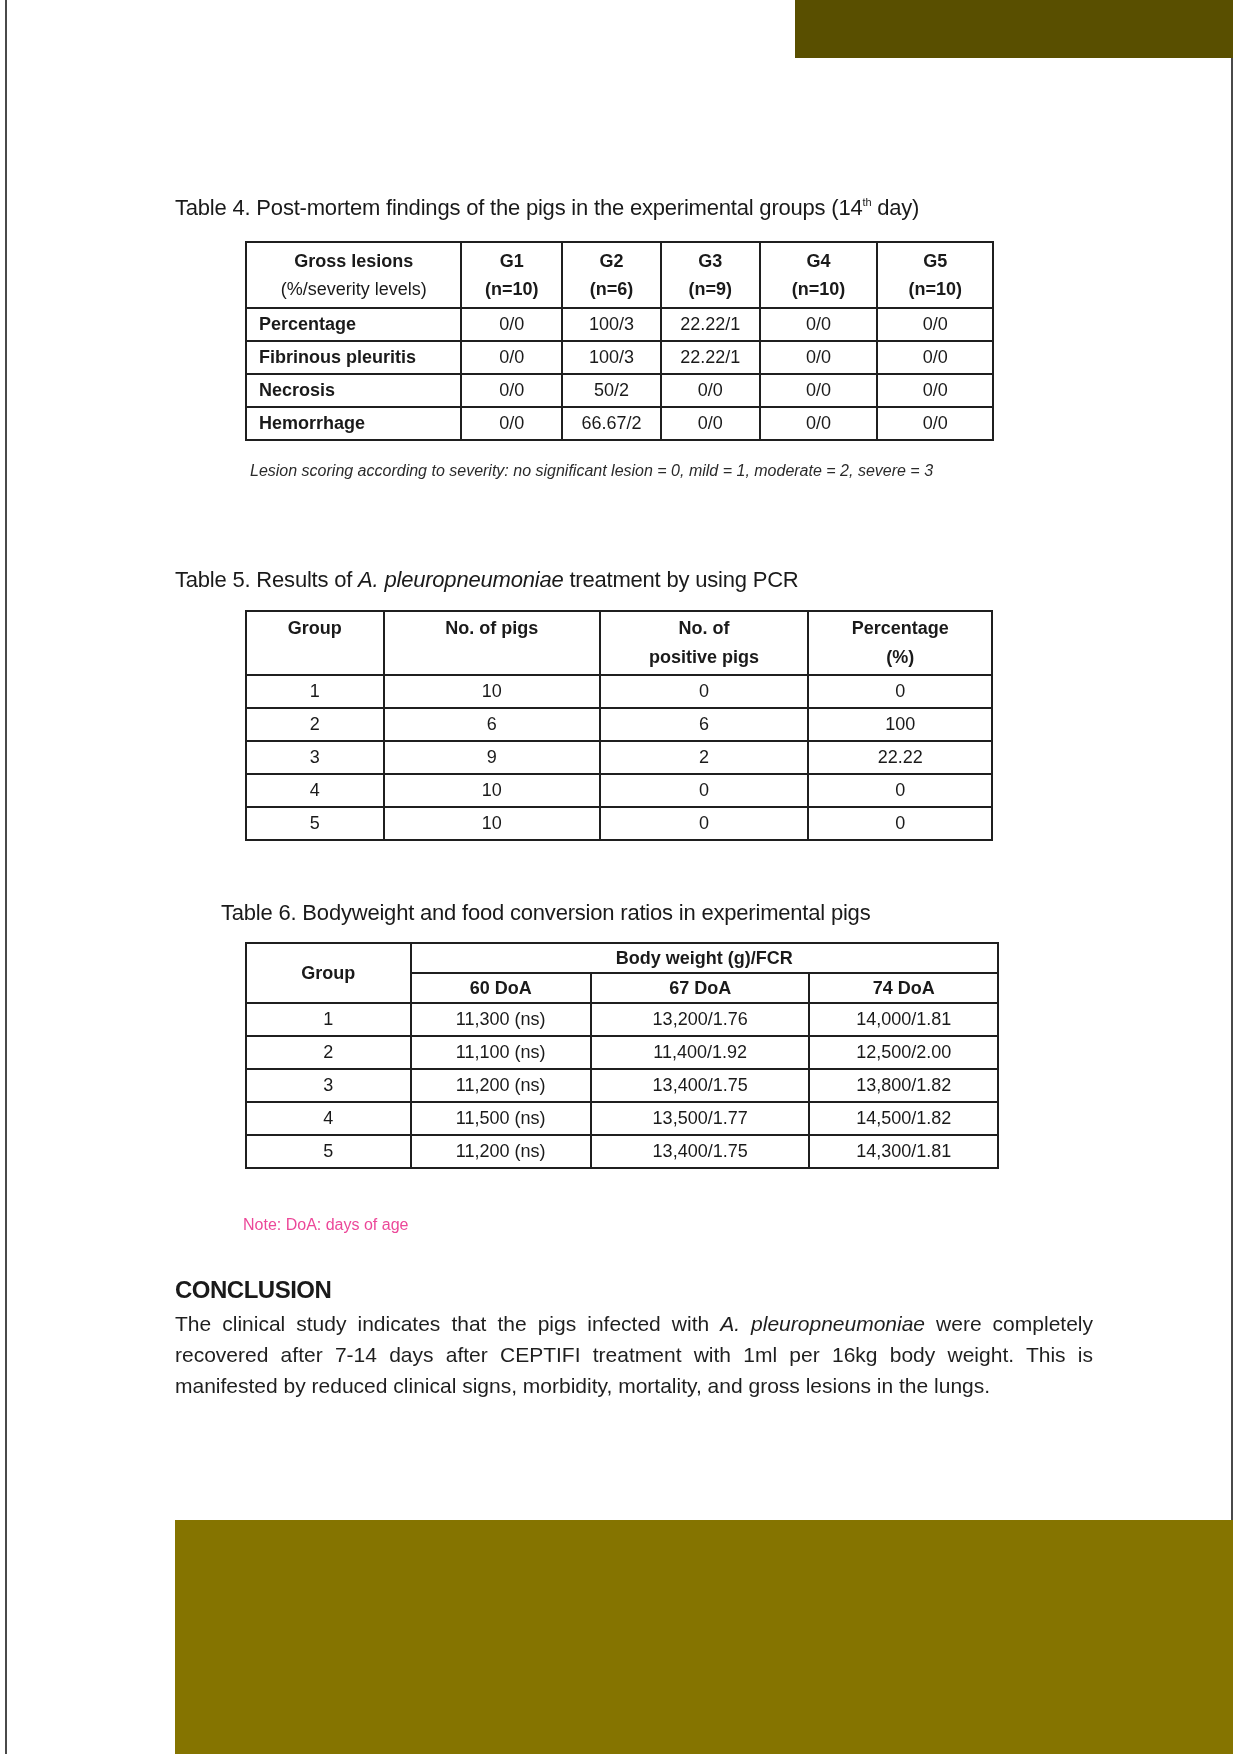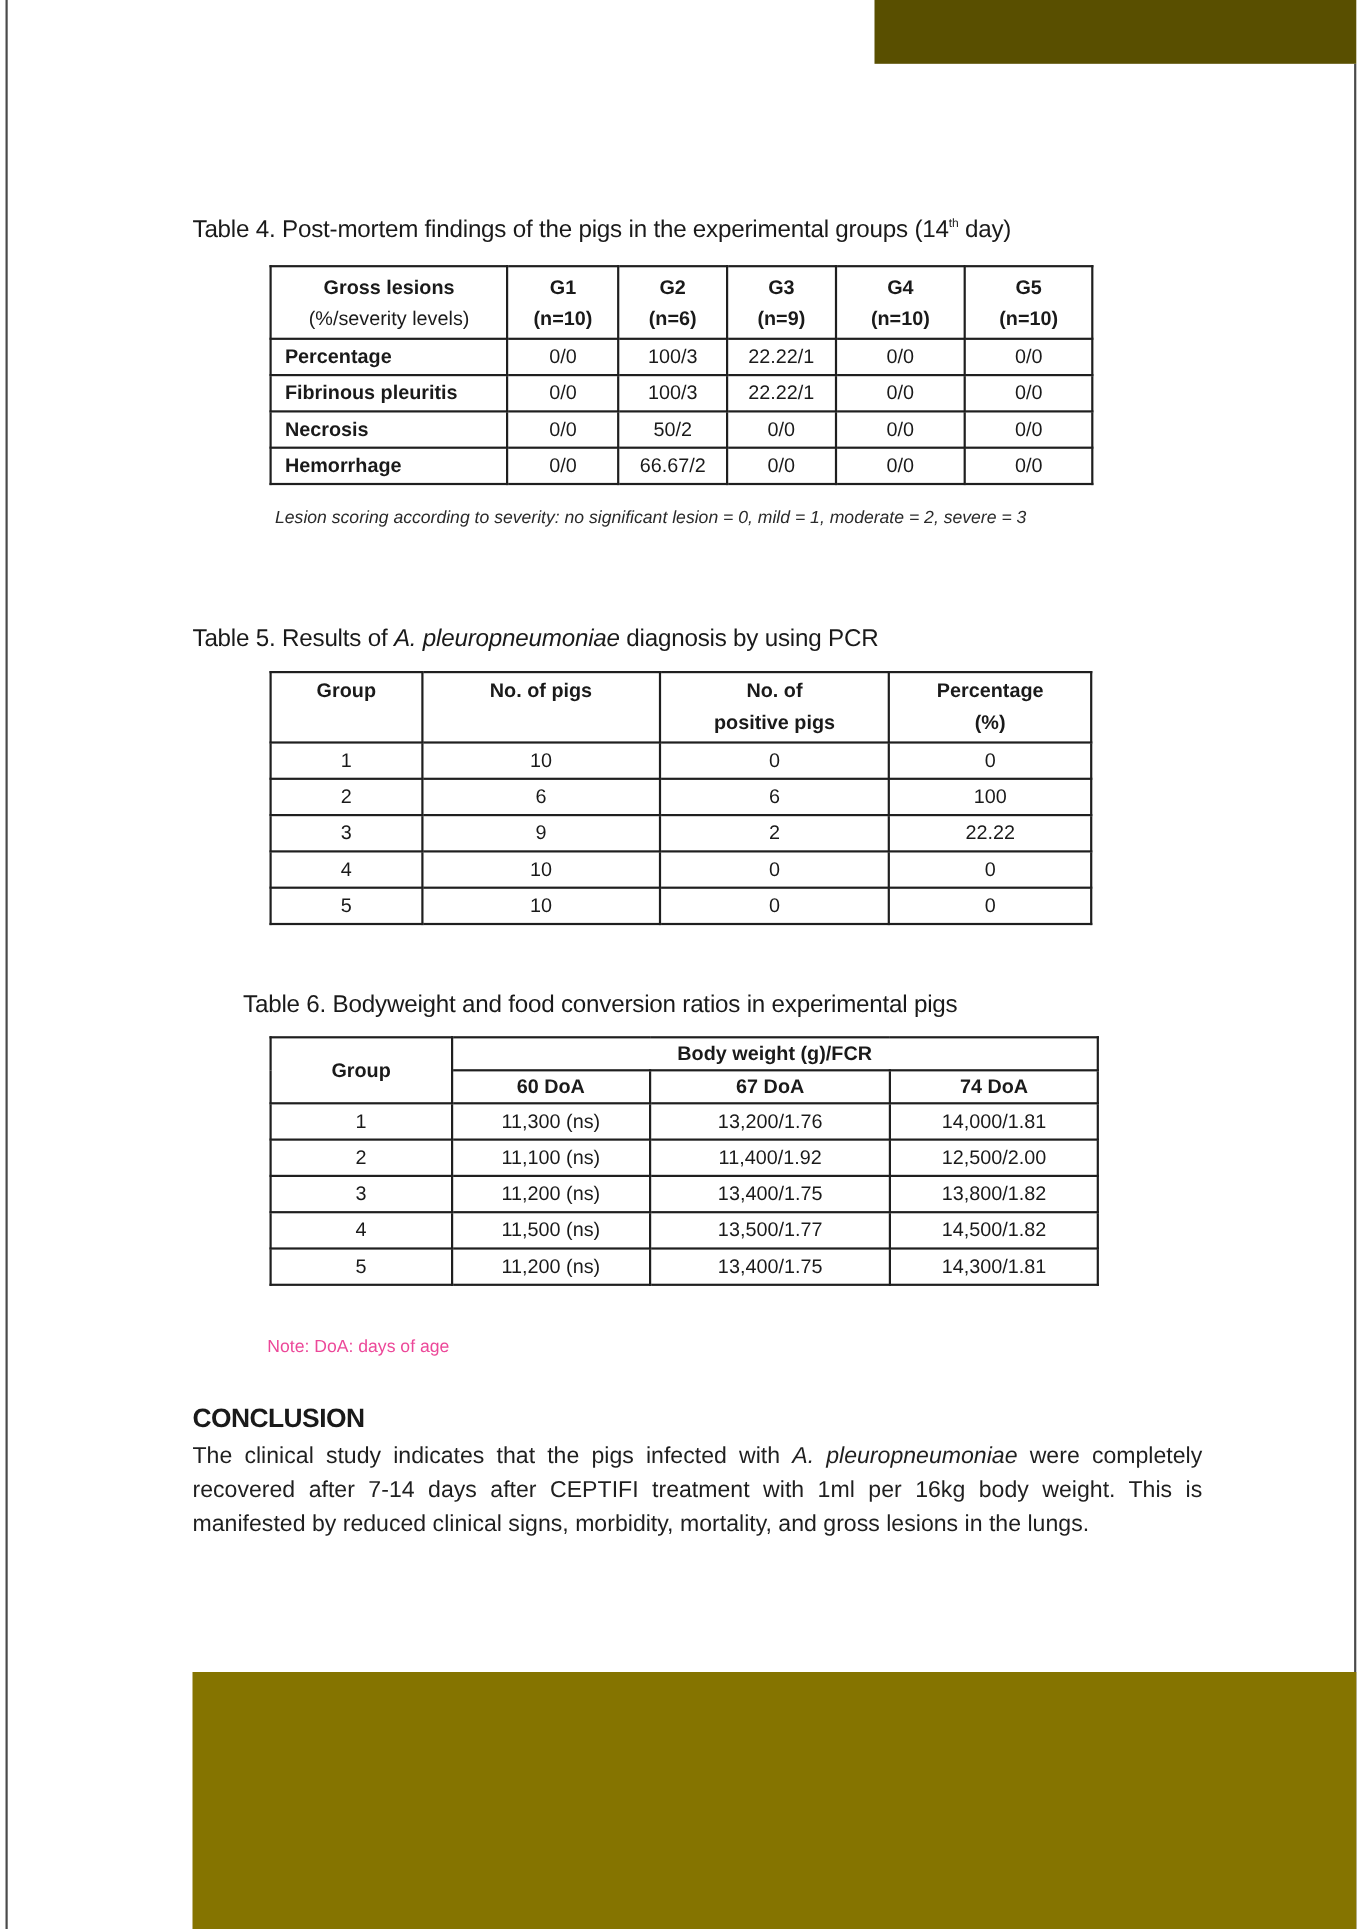--- a/index.html
+++ b/index.html
@@ -111,21 +111,21 @@
     <td>66.67/2</td>
     <td>0/0</td>
     <td>0/0</td>
     <td>0/0</td>
   </tr>
 </tbody>
   </table>
 
 <div class="note-italic">Lesion scoring according to severity: no significant lesion = 0, mild = 1, moderate = 2, severe = 3</div>
 
-<div class="tbl-title" style="top:567px;"><span>Table 5. Results of </span><i>A. pleuropneumoniae</i><span> diagnosis by using PCR</span></div>
+<div class="tbl-title" style="top:567px;"><span>Table 5. Results of </span><i>A. pleuropneumoniae</i><span> treatment by using PCR</span></div>
 
 <table class="t5">
   <colgroup>
       <col style="width:138px">
       <col style="width:217px">
       <col style="width:209px">
       <col style="width:184px">
     </colgroup>
   <tbody>
       <tr>

